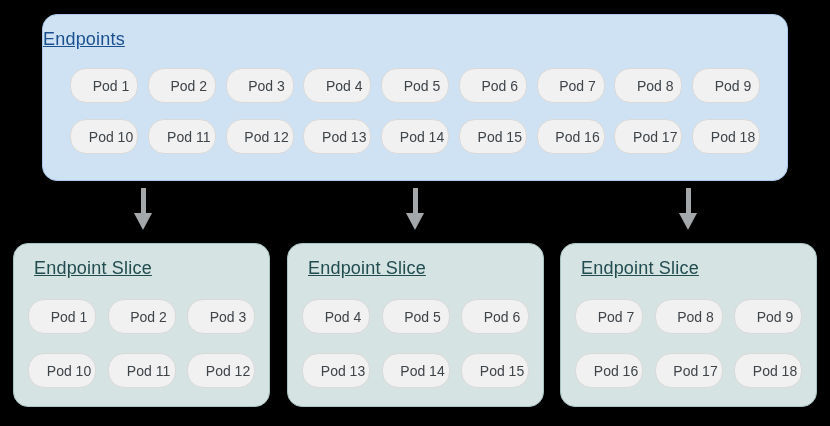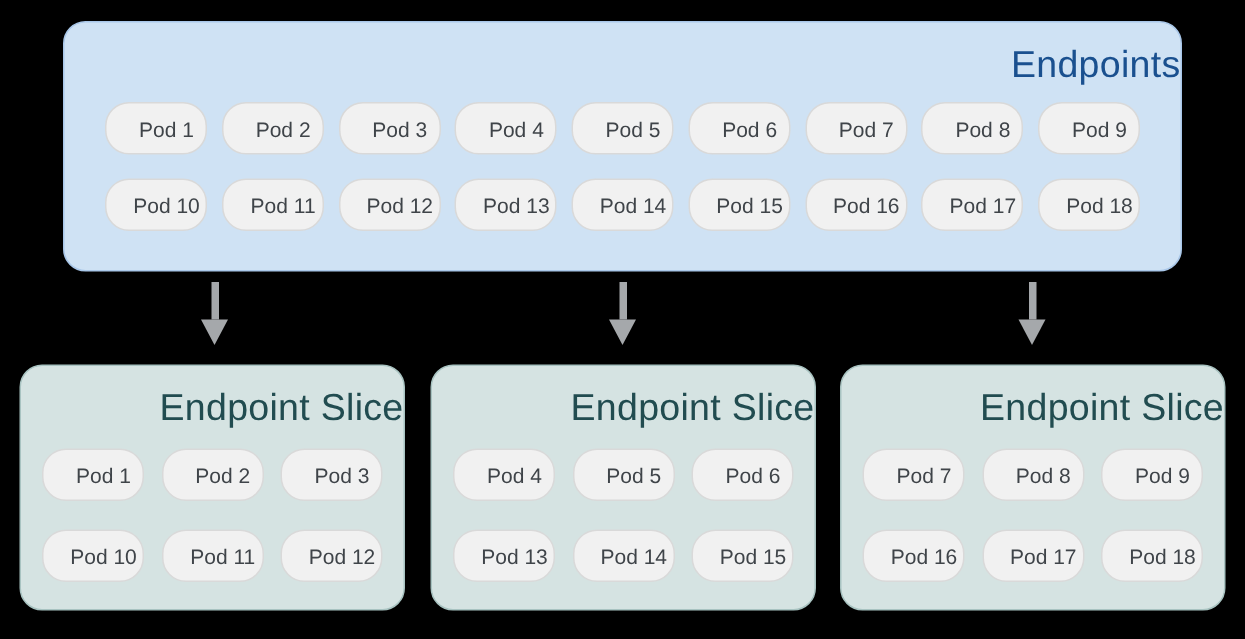--- a/index.html
+++ b/index.html
@@ -20,24 +20,25 @@
     position: absolute;
     left: 42px; top: 14px;
     width: 746px; height: 167px;
     background: var(--endpoints_fill, #cfe2f4);
     border: 1.5px solid var(--endpoints_border, #a9c7e9);
     border-radius: 15px;
   }
   .box-title {
     position: absolute;
     left: 0; right: 0;
-    text-align: right;
-    font-size: 25px;
+    text-align: left;
+    font-size: 18px;
     font-weight: 500;
     letter-spacing: 0.2px;
+    text-decoration: underline;
   }
   .endpoints-title {
     top: 14px;
     color: var(--endpoints_title, #1a508f);
   }
   .slice-title {
     top: 14px;
     color: var(--slice_title, #214c50);
     margin-left: 20px;
   }

